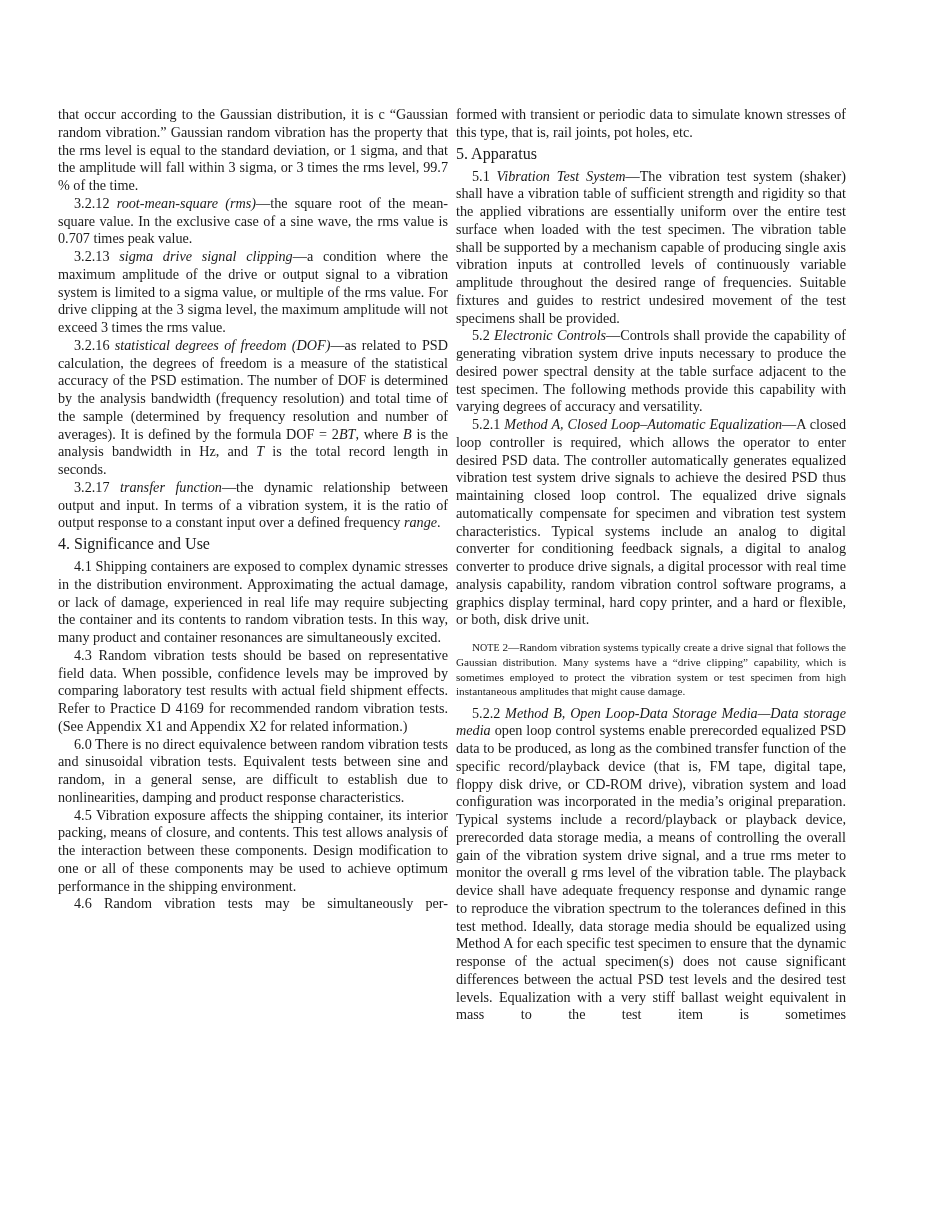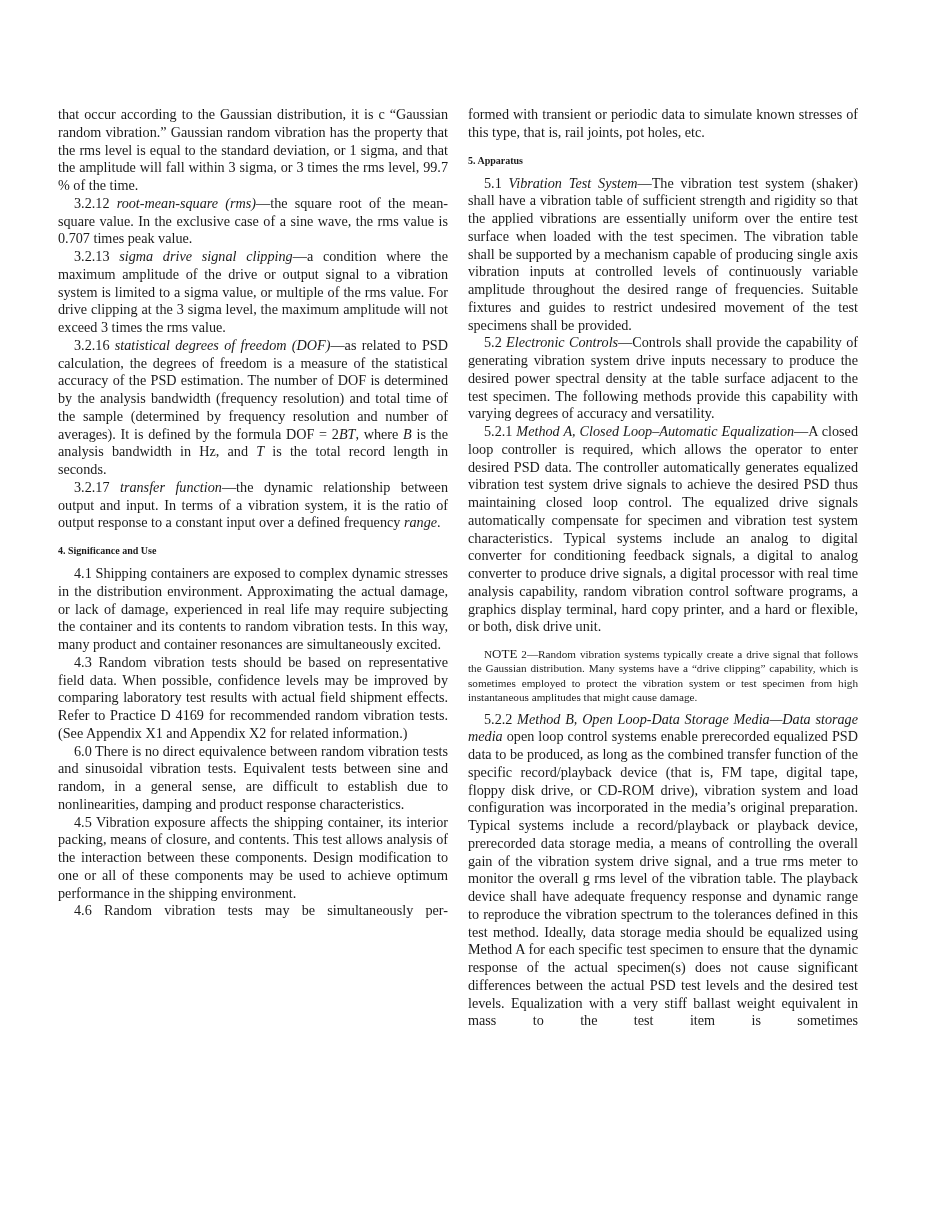--- a/index.html
+++ b/index.html
@@ -7,31 +7,31 @@
     width: 950px; height: 1230px; position: relative; overflow: hidden;
     font-family: "Liberation Serif", "DejaVu Serif", serif;
     color: #1a1a1a;
   }
   .col {
     position: absolute; top: 106px; width: 390px;
     font-size: 14.2px; line-height: 17.75px;
     text-align: justify; hyphens: manual;
   }
   .col-left { left: 58px; }
-  .col-right { left: 468px; }
+  .col-right { left: 456px; }
   p { margin: 0; text-indent: 0; }
   p.ind { text-indent: 16px; }
   em { }
   h2 {
-    font-size: 10px; font-weight: bold; margin: 10px 0 5px 0; line-height: 18px;
+    font-size: 16px; font-weight: normal; margin: 3px 0 5px 0; line-height: 18px;
   }
   .note {
     font-size: 11.2px; line-height: 14.4px; margin: 11px 0 6px 0; text-indent: 16px;
   }
-  .smallcaps { font-size: 13px; }
+  .smallcaps { font-size: 10px; }
 </style>
 </head>
 <body>
 
 <div class="col col-left">
   <p>that occur according to the Gaussian distribution, it is c “Gaussian random vibration.” Gaussian random vibration has the property that the rms level is equal to the standard deviation, or 1 sigma, and that the amplitude will fall within 3 sigma, or 3 times the rms level, 99.7 % of the time.</p>
 
   <p class="ind"><span>3.2.12</span> <em>root-mean-square (rms)</em><span>—the square root of the mean-square value. In the exclusive case of a sine wave, the rms value is 0.707 times peak value.</span></p>
 
   <p class="ind"><span>3.2.13</span> <em>sigma drive signal clipping</em><span>—a condition where the maximum amplitude of the drive or output signal to a vibration system is limited to a sigma value, or multiple of the rms value. For drive clipping at the 3 sigma level, the maximum amplitude will not exceed 3 times the rms value.</span></p>

